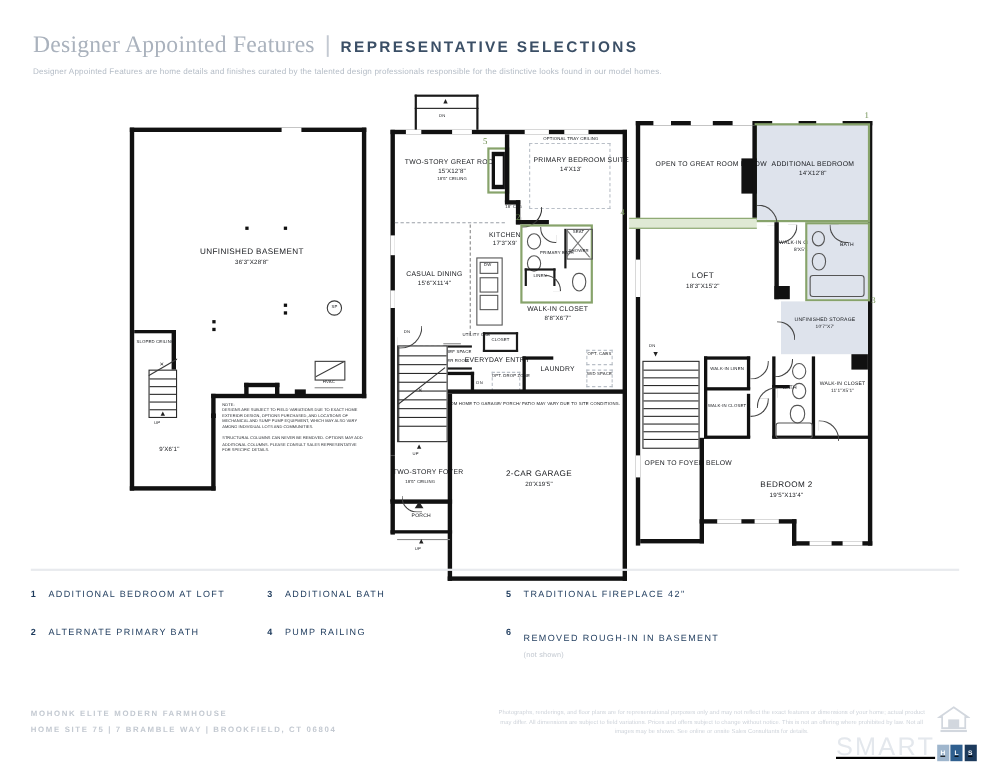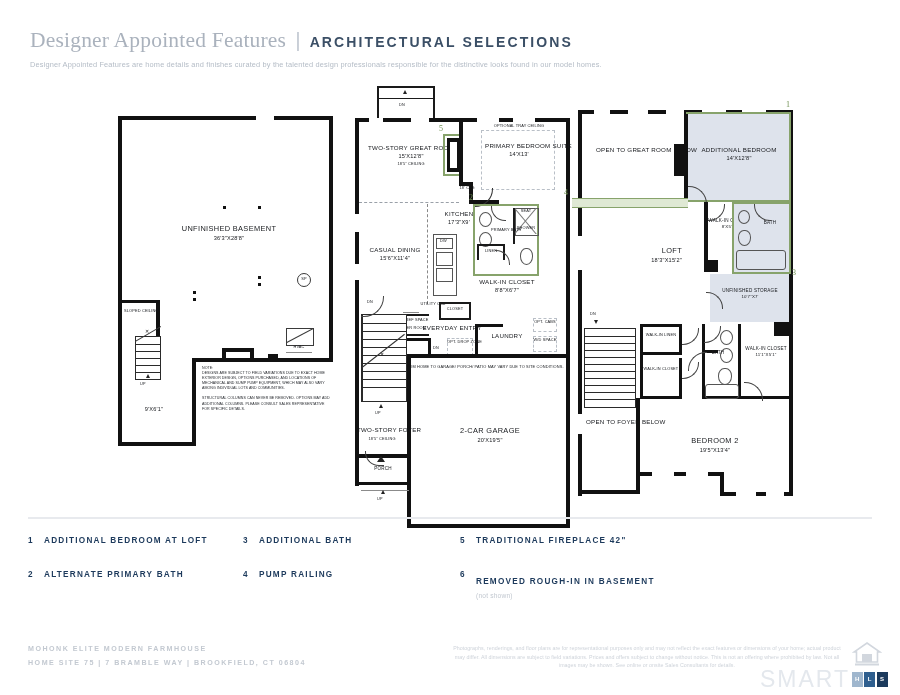--- a/index.html
+++ b/index.html
@@ -59,46 +59,46 @@
 
   .arrowtxt{position:absolute;font-size:3.8px;letter-spacing:.3px;color:#16181c;}
 
   
   .divider{position:absolute;left:28px;top:517px;width:844px;height:2px;background:#e8eaee;}
 
   
   .legend{position:absolute;left:28px;top:536px;width:844px;}
   .lg-item{position:absolute;display:flex;align-items:flex-start;}
   .lg-num{font-size:8.2px;color:#1d3a5c;font-weight:700;width:16px;letter-spacing:.5px;}
-  .lg-txt{font-size:8.2px;color:#1d3a5c;font-weight:700;letter-spacing:1.25px;white-space:nowrap;}
+  .lg-txt{font-size:8.2px;color:#1d3a5c;font-weight:400;letter-spacing:1.25px;white-space:nowrap;}
   .lg-note{font-size:6.6px;color:#c2c8d0;font-weight:400;letter-spacing:.2px;margin-top:4px;}
 
   
   .footer{position:absolute;left:0;top:636px;width:900px;height:59px;}
   .ft-left{position:absolute;left:28px;top:9px;}
   .ft-l1{font-size:7.1px;color:#c3c9d1;letter-spacing:1.5px;font-weight:700;}
   .ft-l2{font-size:7.1px;color:#c3c9d1;letter-spacing:1.5px;font-weight:700;margin-top:6px;}
   .ft-disc{position:absolute;left:452px;top:8px;width:390px;text-align:center;
     font-size:5.3px;color:#ced3da;line-height:1.62;letter-spacing:.05px;}
   .eh-icon{position:absolute;left:852px;top:640px;width:30px;height:27px;}
-  .smart{position:absolute;left:760px;top:666px;height:26px;display:flex;align-items:center;}
+  .smart{position:absolute;left:760px;top:666px;height:26px;display:flex;align-items:flex-end;text-decoration:underline;}
   .smart-txt{font-size:23px;color:#e4e8ed;letter-spacing:2px;font-weight:400;font-family:"Liberation Sans",sans-serif;}
   .smart-sq{width:11px;height:15px;display:inline-flex;align-items:center;justify-content:center;
     font-size:6px;color:#ffffff;font-weight:700;margin-left:1.5px;}
 </style>
 </head>
 <body>
 
 <div class="page">
 
   <div class="header">
     <div class="hdr-line">
       <span class="hdr-title">Designer Appointed Features</span>
       <span class="hdr-pipe">|</span>
-      <span class="hdr-sub">ARCHITECTURAL SELECTIONS</span>
+      <span class="hdr-sub">REPRESENTATIVE SELECTIONS</span>
     </div>
     <div class="hdr-desc">Designer Appointed Features are home details and finishes curated by the talented design professionals responsible for the distinctive looks found in our model homes.</div>
   </div>
 
   <div class="plans">
 
     <div class="plan" style="left:118px;top:38px;width:225px;height:330px;">
 
       <div class="wall" style="left:0;top:0;width:215px;height:4px;"></div>
       <div class="wall" style="left:0;top:0;width:4px;height:330px;"></div>
@@ -402,21 +402,21 @@
         <span>OPEN TO GREAT ROOM BELOW</span>
       </div>
       <div class="wall" style="left:96px;top:34px;width:14px;height:32px;"></div>
       <div class="wall" style="left:106px;top:4px;width:4px;height:86px;"></div>
 
       <div class="hl-bar" style="left:-6px;top:88px;width:116px;height:10px;"></div>
       <div class="marker" style="left:-14px;top:78px;">4</div>
 
       <div style="position:absolute;left:110px;top:76px;width:18px;height:18px;border-top:1px solid #444;border-right:1px solid #444;border-radius:0 18px 0 0;"></div>
 
-      <div class="lbl lbl-lg" style="left:18px;top:136px;width:86px;text-align:right;">
+      <div class="lbl lbl-lg" style="left:18px;top:136px;width:86px;">
         <span>LOFT</span><br>
         <span class="dim">18'3"X15'2"</span>
       </div>
 
       <div class="wall" style="left:126px;top:92px;width:4px;height:70px;"></div>
       <div class="lbl lbl-sm" style="left:128px;top:108px;width:46px;">
         <span>WALK-IN CLOSET</span><br>
         <span class="dim-sm">8'X5'1"</span>
       </div>
       <div style="position:absolute;left:130px;top:94px;width:16px;height:16px;border-bottom:1px solid #444;border-right:1px solid #444;border-radius:0 0 16px 0;"></div>

